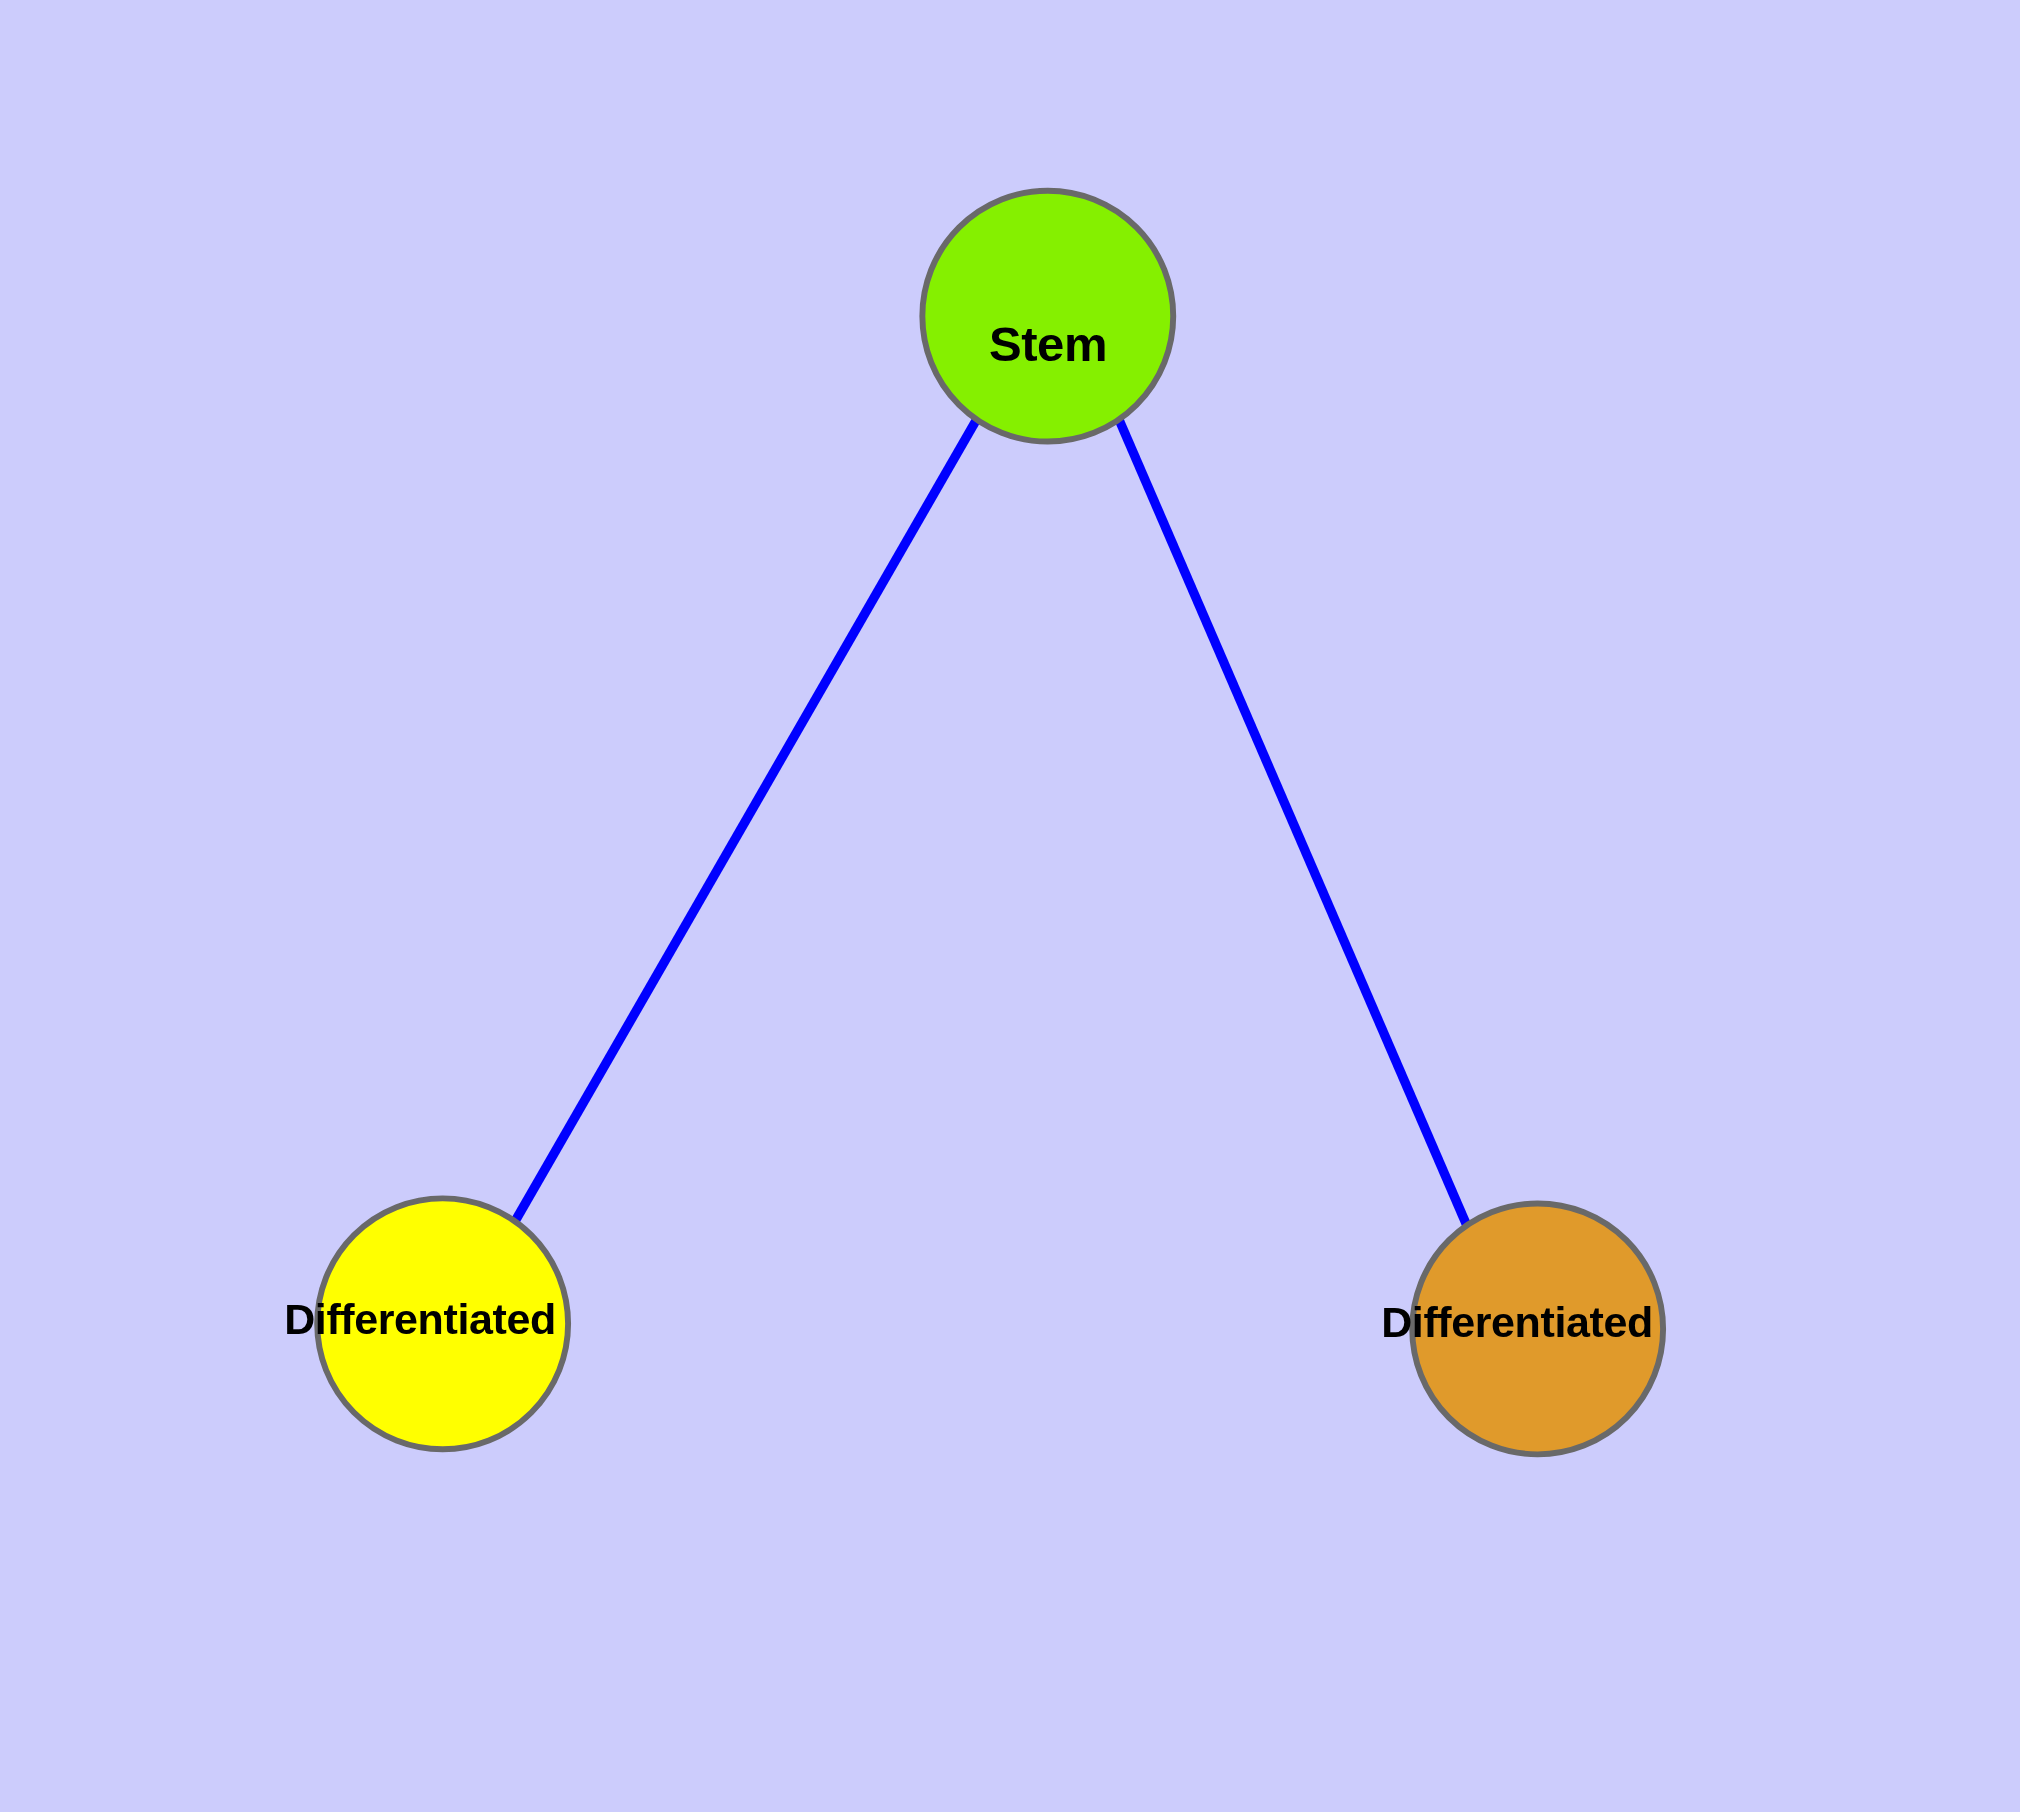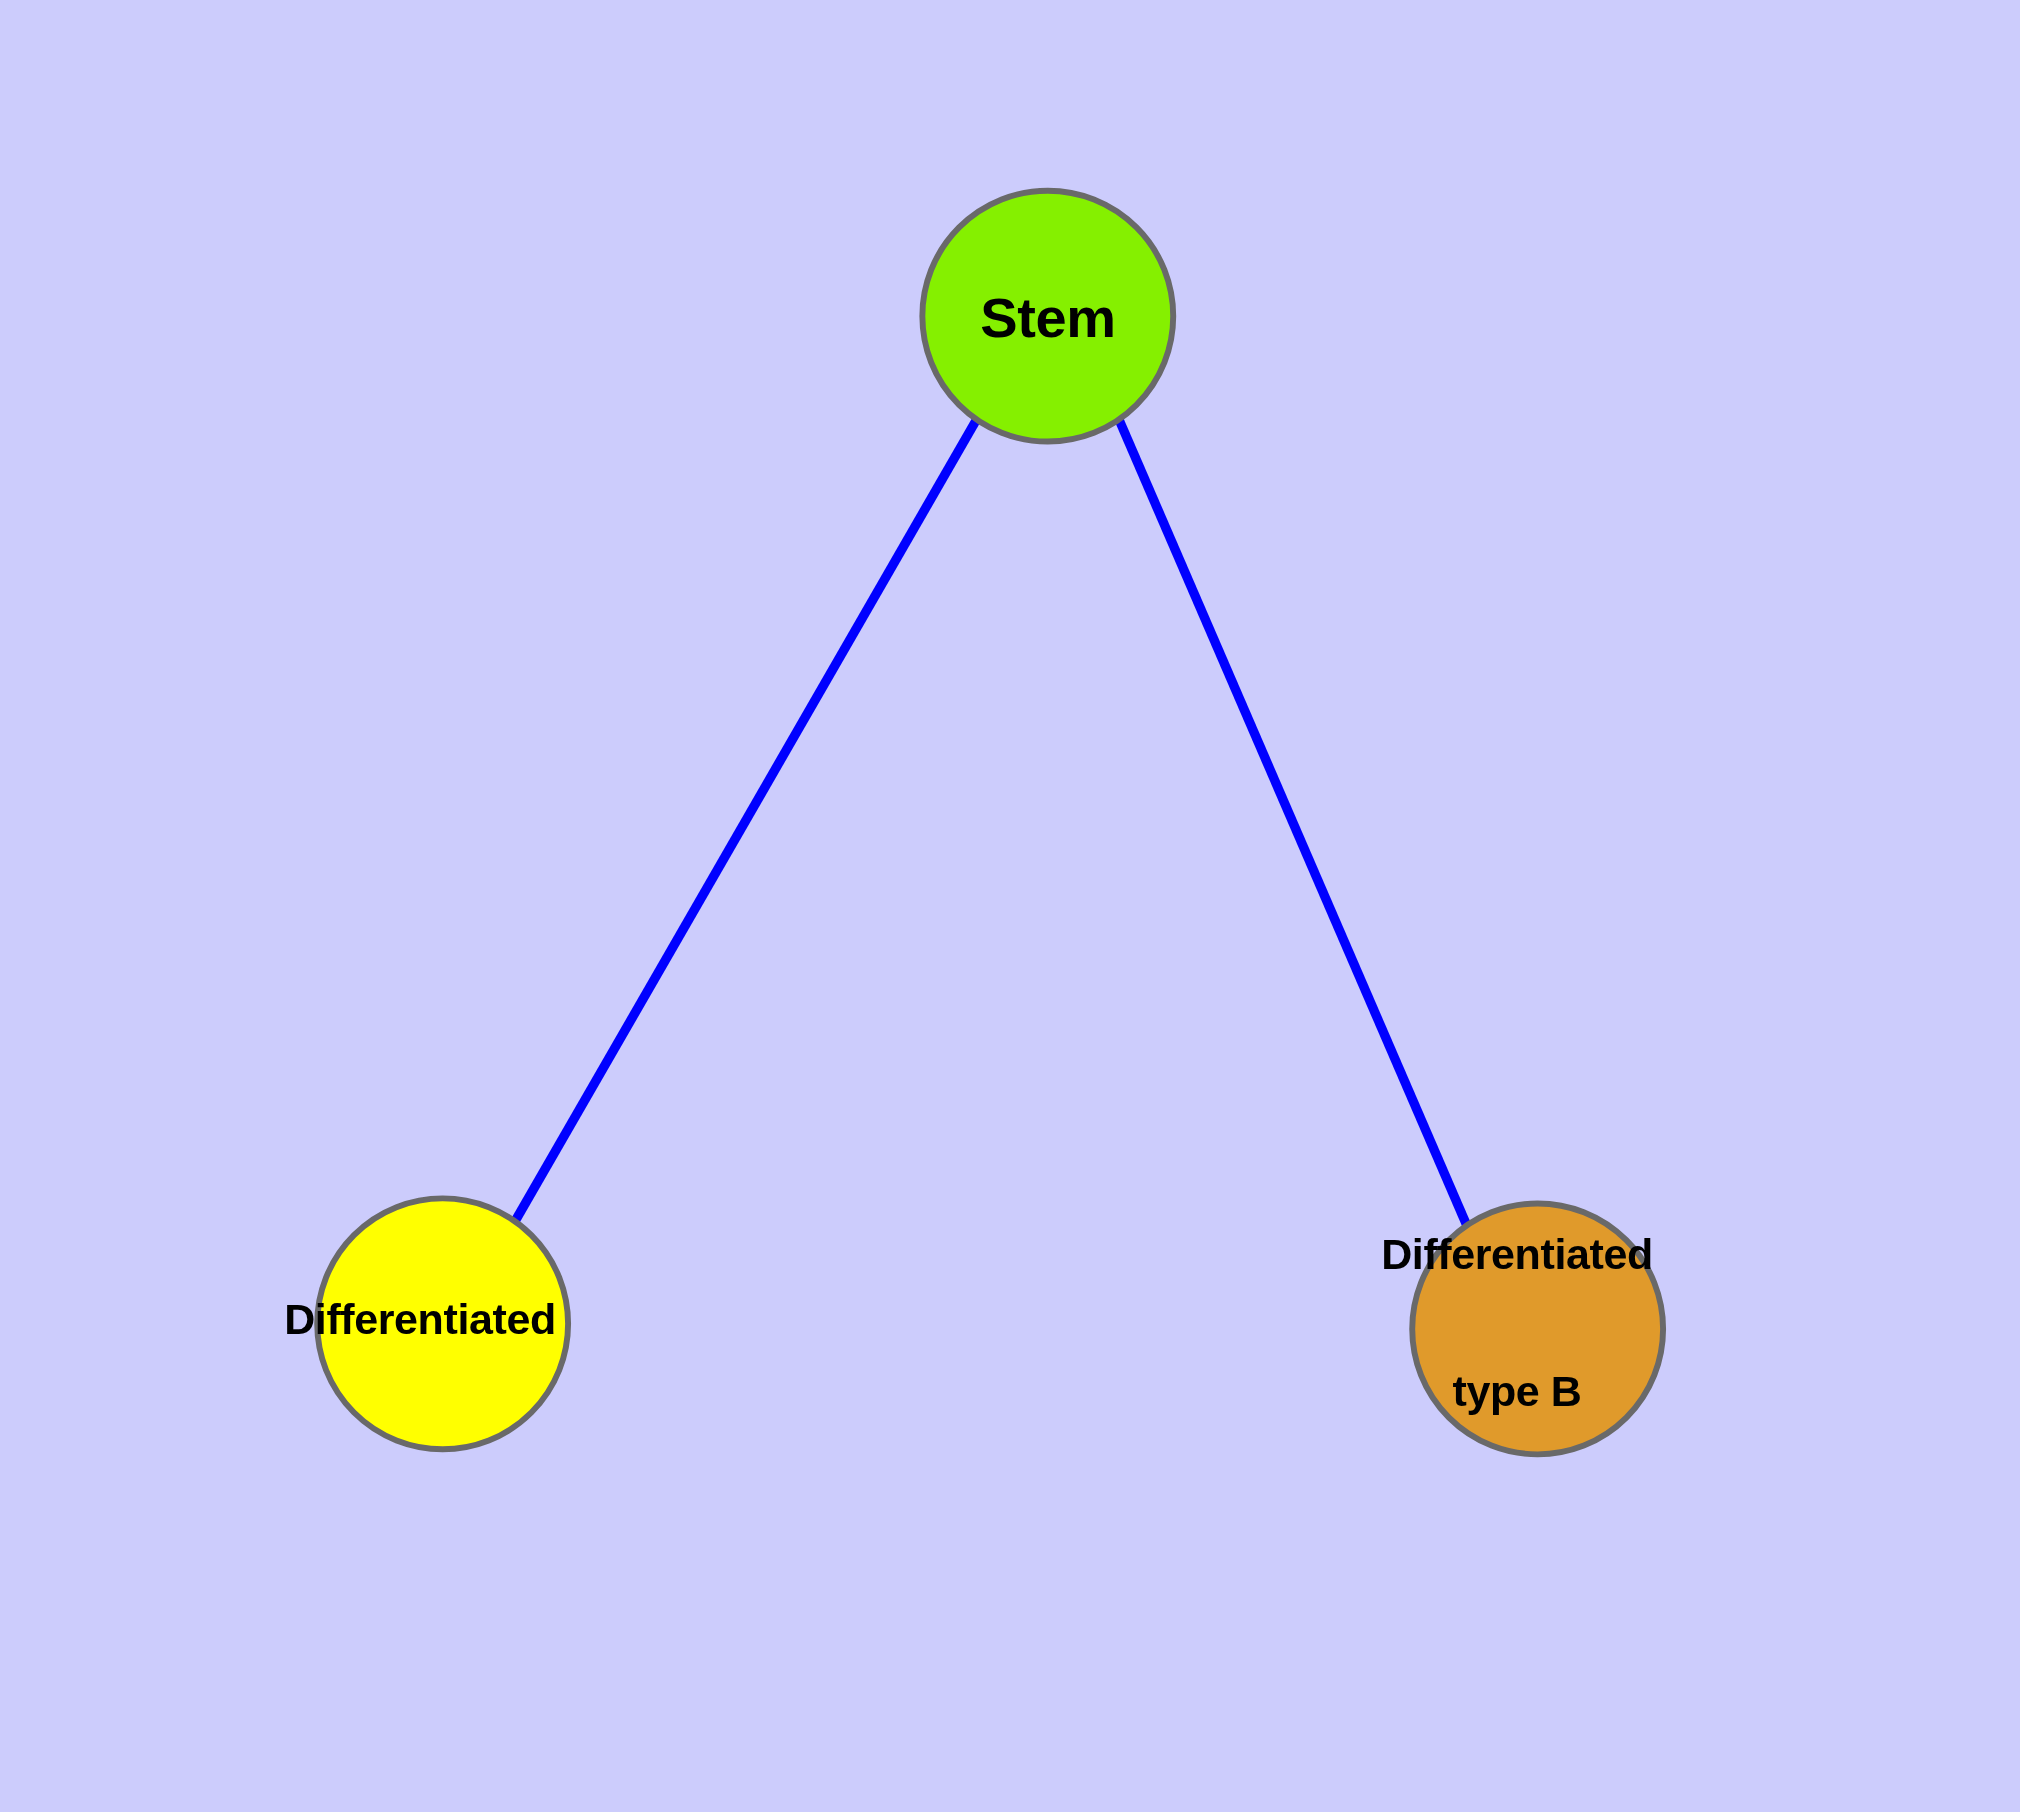--- a/index.html
+++ b/index.html
@@ -35,21 +35,22 @@
     text-align: center;
     font-weight: bold;
     color: #000000;
     line-height: 1.06;
     white-space: pre;
     letter-spacing: -0.4px;
     pointer-events: none;
     transform: translate(-50%, -50%);
   }
   .label-stem {
-    font-size: 56px;
+    font-size: 49px;
+    margin-top: 27px;
   }
   .label-two-line {
     font-size: 43px;
   }
 </style>
 </head>
 <body>
 
 <div id="canvas">
 
@@ -68,17 +69,16 @@
   </svg>
 
   <div class="node-label label-stem" style="left:1048px; top:318px;">Stem</div>
 
   <div class="node-label label-two-line" style="left:420px; top:1320px;">
     <div>Differentiated</div>
   </div>
 
   <div class="node-label label-two-line" style="left:1517px; top:1323px;">
     <div>Differentiated</div>
-    <div>type B</div>
   </div>
 
 </div>
 
 
 </body></html>

